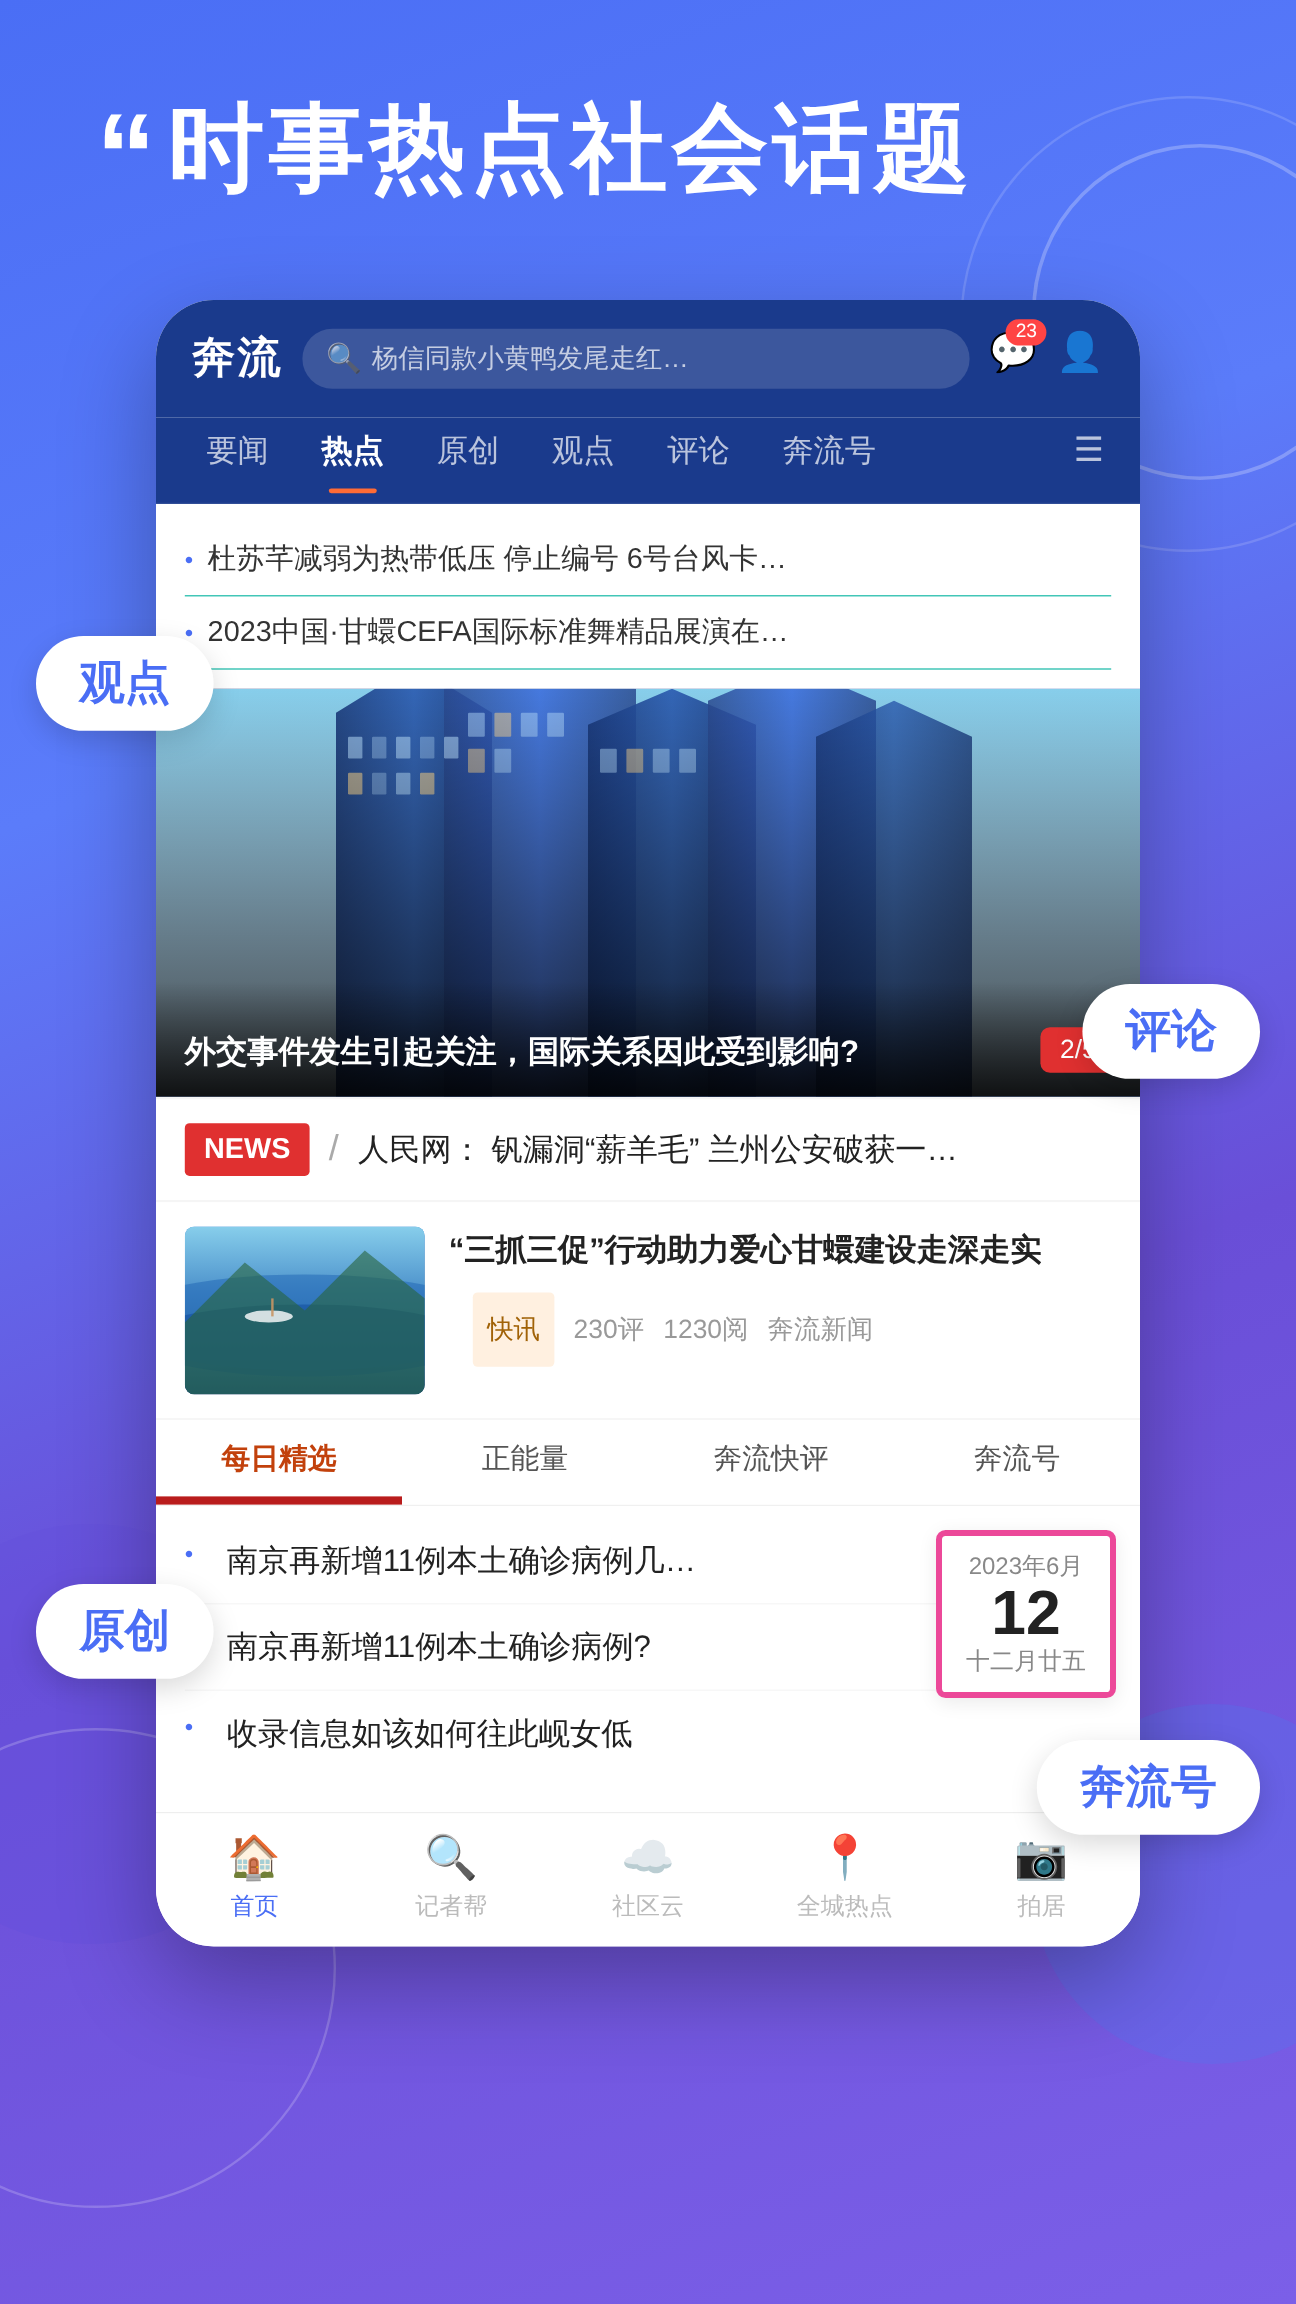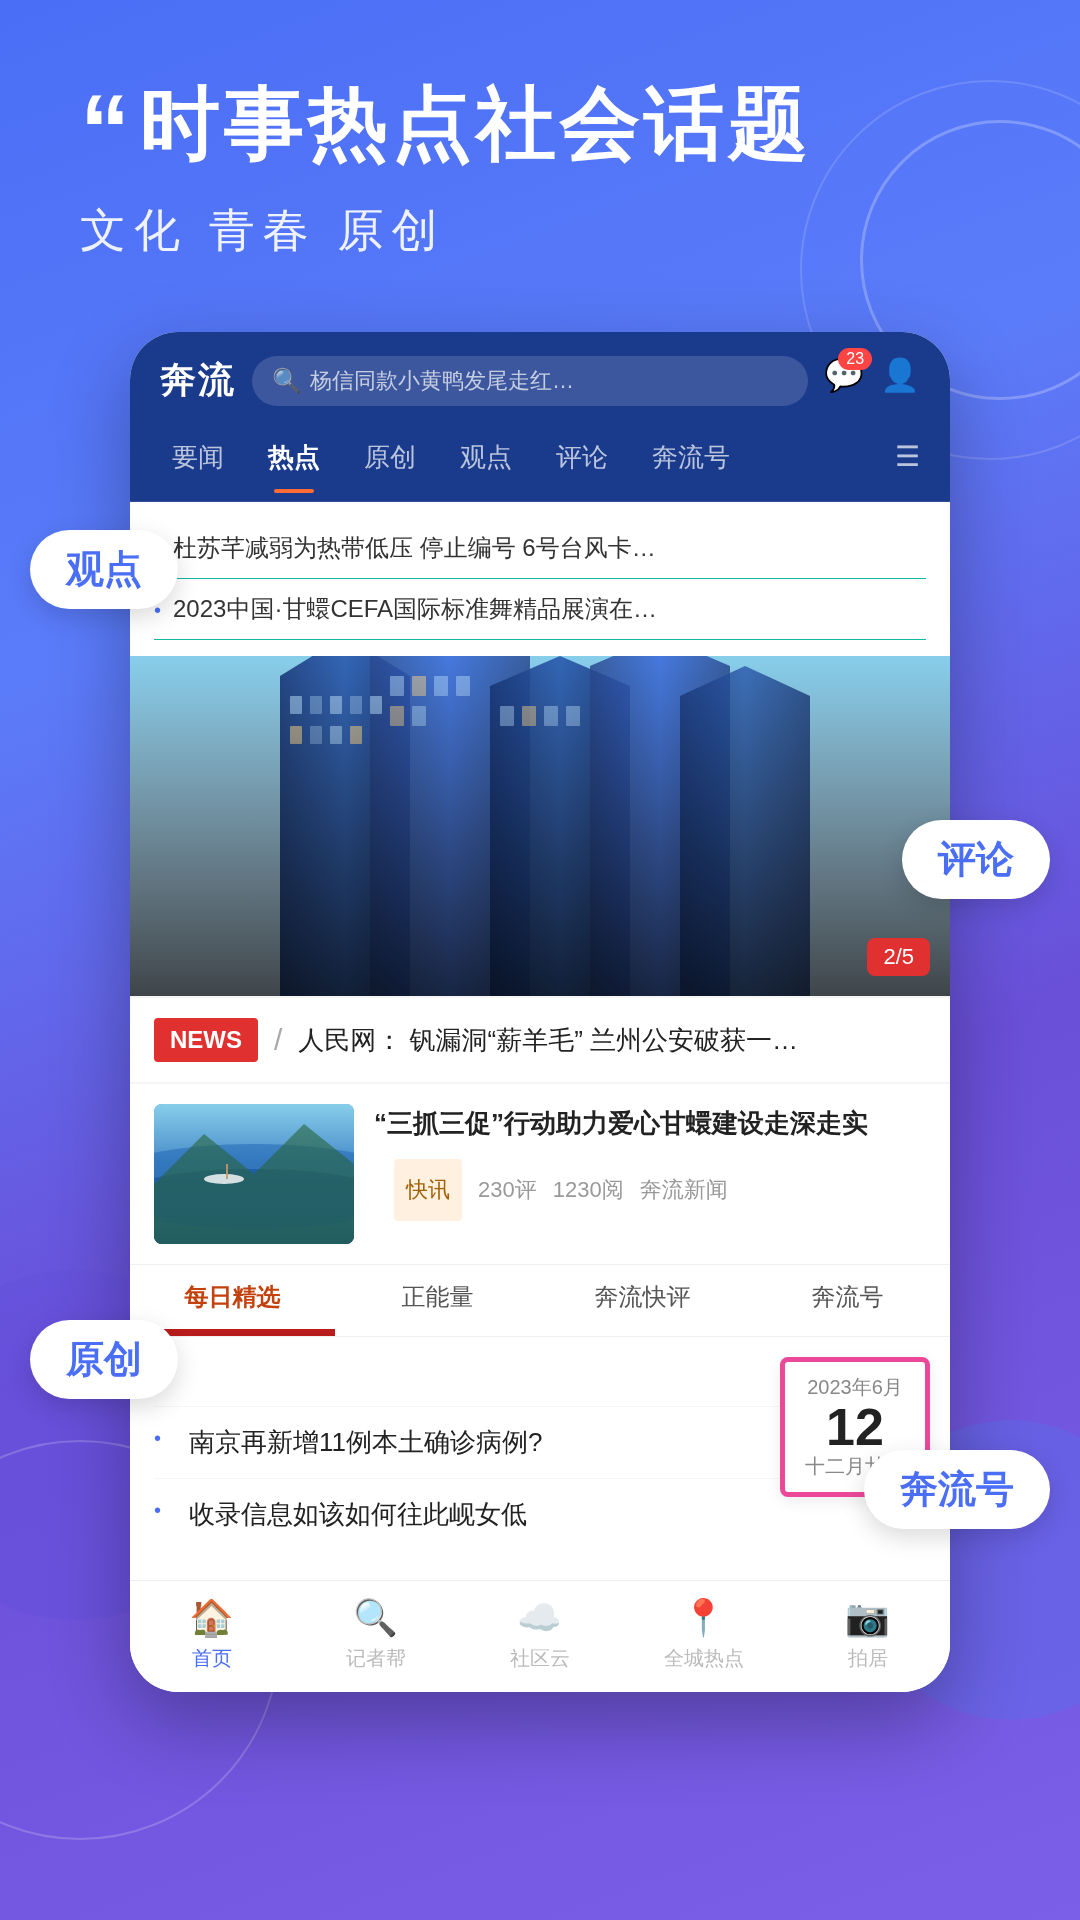--- a/index.html
+++ b/index.html
@@ -463,21 +463,20 @@
 <div class="bg-circle-2"></div>
 <div class="bg-shape-left"></div>
 <div class="bg-shape-right"></div>
 <div class="bg-circle-bottom-left"></div>
 
 <div class="header-section">
   <div style="display:flex; align-items:flex-start;">
     <span class="quote-mark">“</span>
     <span class="headline-title">时事热点社会话题</span>
   </div>
-  <div class="headline-subtitle">文化 青春 原创</div>
 </div>
 
 <div class="float-label float-label-guandian">观点</div>
 <div class="float-label float-label-pinglun">评论</div>
 <div class="float-label float-label-yuanchuang">原创</div>
 <div class="float-label float-label-benliu">奔流号</div>
 
 <div class="phone-mockup">
 
   <div class="app-header">
@@ -563,20 +562,21 @@
         <rect x="260" y="50" width="14" height="20" fill="rgba(255,220,150,0.5)" rx="1"></rect>
         <rect x="282" y="50" width="14" height="20" fill="rgba(180,220,255,0.5)" rx="1"></rect>
         <rect x="370" y="50" width="14" height="20" fill="rgba(180,220,255,0.5)" rx="1"></rect>
         <rect x="392" y="50" width="14" height="20" fill="rgba(255,220,150,0.5)" rx="1"></rect>
         <rect x="414" y="50" width="14" height="20" fill="rgba(180,220,255,0.5)" rx="1"></rect>
         <rect x="436" y="50" width="14" height="20" fill="rgba(180,220,255,0.5)" rx="1"></rect>
 
         <rect width="820" height="340" fill="url(#overlayGrad)"></rect>
       </svg>
     </div>
+    <div class="featured-caption">外交事件发生引起关注，国际关系因此受到影响?</div>
     <div class="featured-counter">2/5</div>
   </div>
 
   <div class="news-ticker">
     <span class="news-badge">NEWS</span>
     <span class="news-divider">/</span>
     <span class="news-ticker-text">人民网： 钒漏洞“薪羊毛” 兰州公安破获一…</span>
   </div>
 
   <div class="article-card" style="position:relative;">
@@ -616,20 +616,21 @@
   <div class="daily-tabs">
     <div class="daily-tab active">每日精选</div>
     <div class="daily-tab normal">正能量</div>
     <div class="daily-tab normal">奔流快评</div>
     <div class="daily-tab normal">奔流号</div>
   </div>
 
   <div class="bottom-news" style="position:relative; padding-bottom: 30px;">
     <div class="bottom-news-row">
       <span class="news-bullet">•</span>
+      <span class="bottom-news-text">南京再新增11例本土确诊病例几…</span>
     </div>
     <div class="bottom-news-row">
       <span class="news-bullet">•</span>
       <span class="bottom-news-text">南京再新增11例本土确诊病例?</span>
     </div>
     <div class="bottom-news-row" style="border-bottom:none;">
       <span class="news-bullet">•</span>
       <span class="bottom-news-text">收录信息如该如何往此岘女低</span>
     </div>
 

